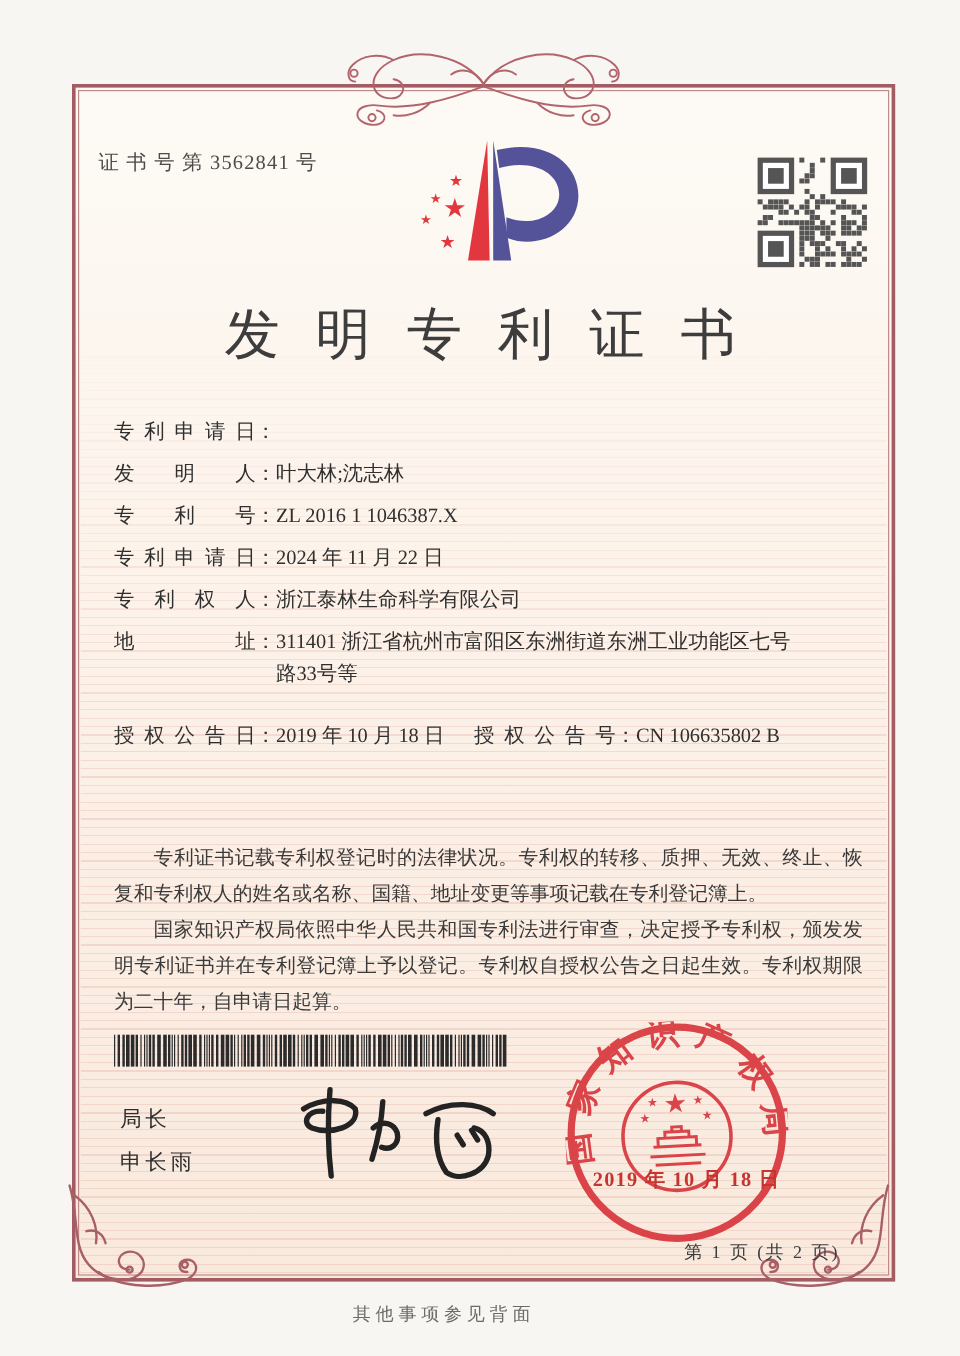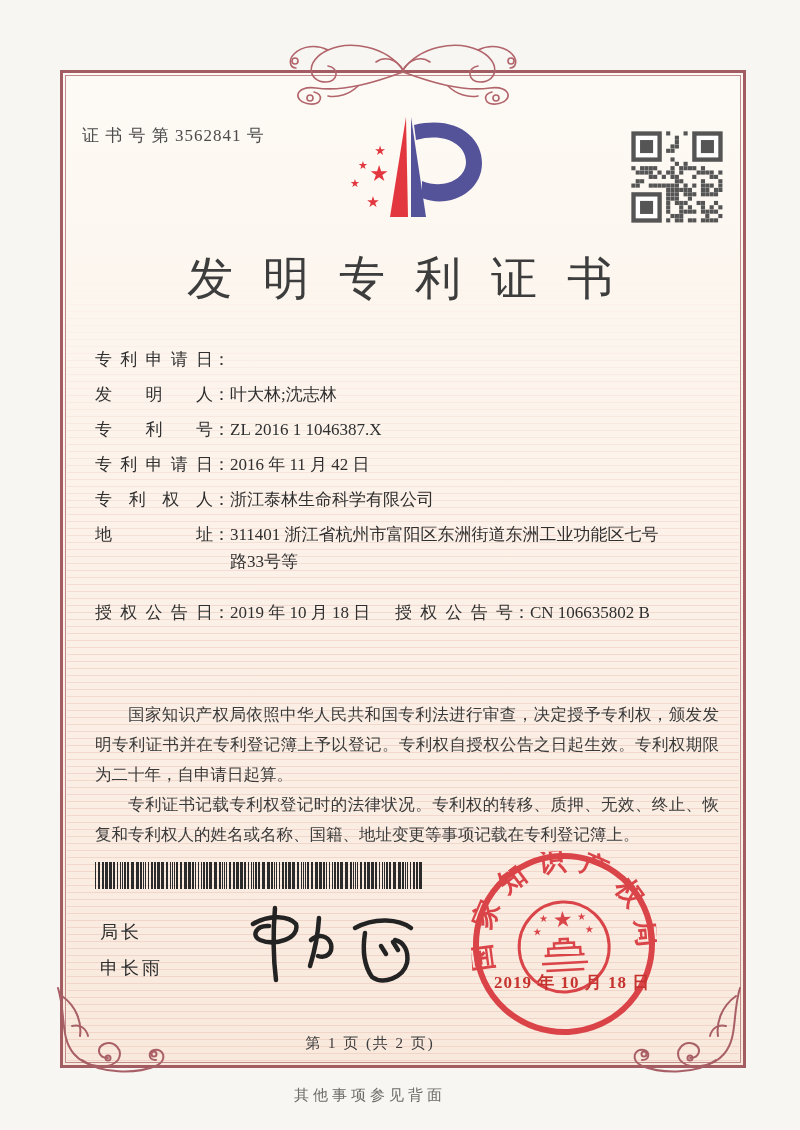--- a/index.html
+++ b/index.html
@@ -62,21 +62,21 @@
   .signer{position:absolute;left:100px;top:914px;font-size:18px;color:#2e2e2e;letter-spacing:3px;}
   .signer div{line-height:36px;}
   .signature{position:absolute;left:215px;top:892px;width:215px;height:100px;}
   .seal{position:absolute;left:471px;top:851px;width:186px;height:186px;opacity:.92;transform:rotate(-3deg);}
   .seal-date{
     position:absolute;left:494px;top:971px;width:170px;
     font-size:17px;color:#c5342f;letter-spacing:1px;font-weight:600;
   }
   .page-info{
     position:absolute;left:40px;top:1034px;width:660px;
-    text-align:center;font-size:15px;color:#3c3c3c;letter-spacing:2px;
+    text-align:right;font-size:15px;color:#3c3c3c;letter-spacing:2px;
   }
   .footer-note{
     position:absolute;left:0;top:1086px;width:740px;
     text-align:center;font-size:15px;color:#6e6a66;letter-spacing:4px;font-family:Liberation Mono, monospace;
   }
   .ornament-top{position:absolute;left:258px;top:36px;width:290px;height:74px;}
   .corner-bl{position:absolute;left:52px;top:986px;width:130px;height:90px;}
   .corner-br{position:absolute;left:616px;top:986px;width:130px;height:90px;transform:scaleX(-1);}
   svg{display:block;}
 </style>
@@ -296,21 +296,21 @@
       <span class="fvalue">叶大林;沈志林</span>
     </div>
     <div class="row">
       <span class="flabel">专利号</span>
         <span>：</span>
       <span class="fvalue">ZL 2016 1 1046387.X</span>
     </div>
     <div class="row">
       <span class="flabel">专利申请日</span>
         <span>：</span>
-      <span class="fvalue">2016 年 11 月 42 日</span>
+      <span class="fvalue">2024 年 11 月 22 日</span>
     </div>
     <div class="row">
       <span class="flabel">专利权人</span>
         <span>：</span>
       <span class="fvalue">浙江泰林生命科学有限公司</span>
     </div>
     <div class="row">
       <span class="flabel">地址</span>
         <span>：</span>
       <span class="fvalue addr-value">311401 浙江省杭州市富阳区东洲街道东洲工业功能区七号路33号等</span>
@@ -323,22 +323,22 @@
       </span>
       <span class="grant-pair-b">
         <span class="flabel">授权公告号</span>
           <span>：</span>
         <span>CN 106635802 B</span>
       </span>
     </div>
   </div>
 
   <div class="paras">
+    <p>专利证书记载专利权登记时的法律状况。专利权的转移、质押、无效、终止、恢复和专利权人的姓名或名称、国籍、地址变更等事项记载在专利登记簿上。</p>
     <p>国家知识产权局依照中华人民共和国专利法进行审查，决定授予专利权，颁发发明专利证书并在专利登记簿上予以登记。专利权自授权公告之日起生效。专利权期限为二十年，自申请日起算。</p>
-    <p>专利证书记载专利权登记时的法律状况。专利权的转移、质押、无效、终止、恢复和专利权人的姓名或名称、国籍、地址变更等事项记载在专利登记簿上。</p>
   </div>
 
   <svg id="barcode" class="barcode" viewBox="0 0 330 27" preserveAspectRatio="none">
       <rect x="0" y="0" width="1" height="27" fill="#2b2b2b"></rect>
       <rect x="3" y="0" width="2" height="27" fill="#2b2b2b"></rect>
       <rect x="7" y="0" width="2" height="27" fill="#2b2b2b"></rect>
       <rect x="10" y="0" width="3" height="27" fill="#2b2b2b"></rect>
       <rect x="14" y="0" width="3" height="27" fill="#2b2b2b"></rect>
       <rect x="18" y="0" width="2" height="27" fill="#2b2b2b"></rect>
       <rect x="22" y="0" width="1" height="27" fill="#2b2b2b"></rect>

